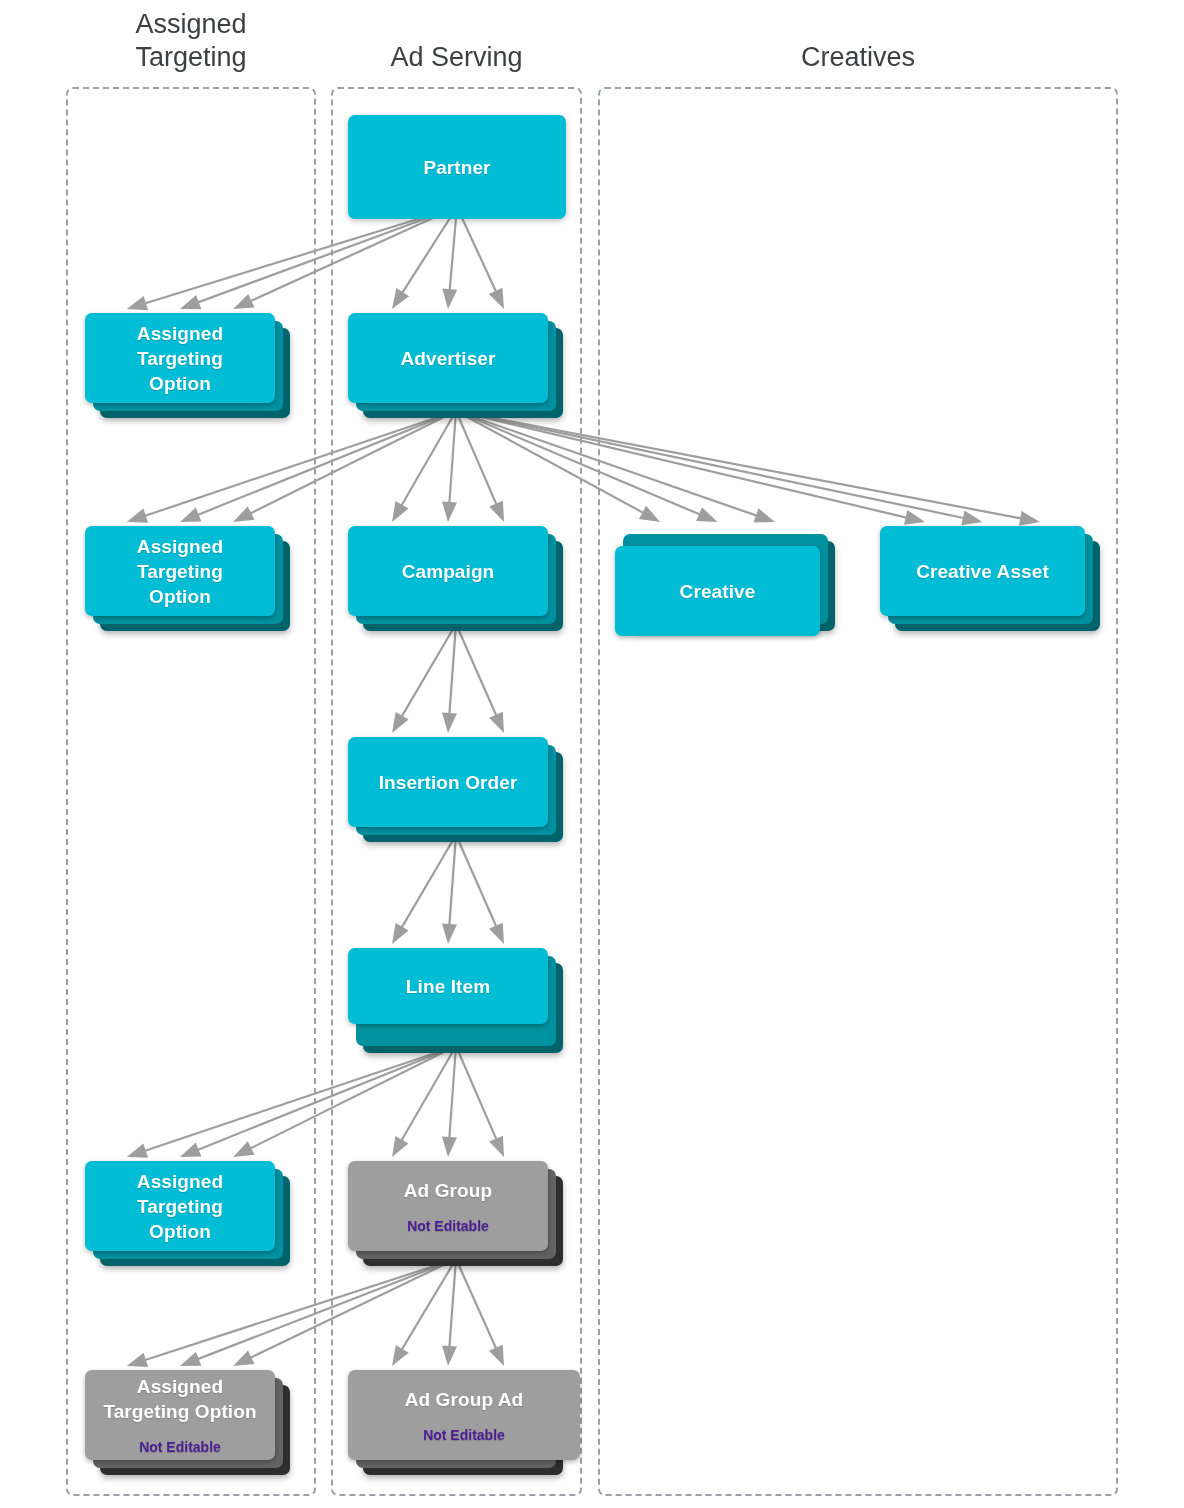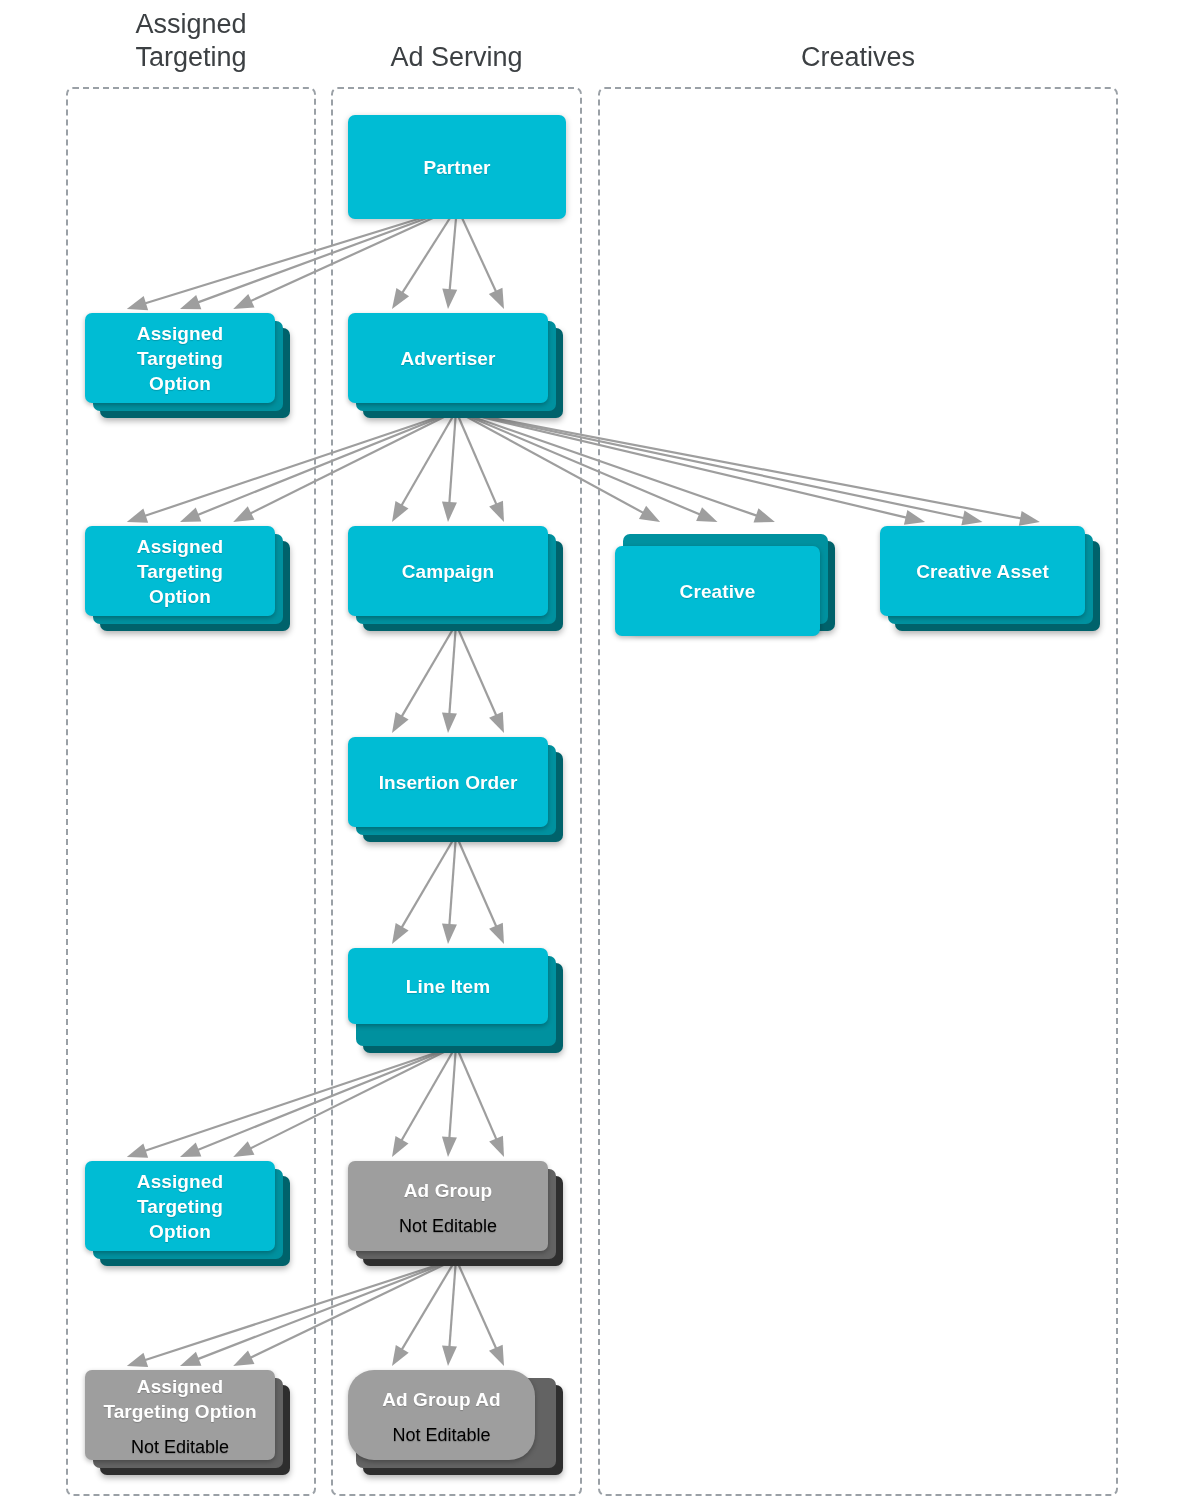--- a/index.html
+++ b/index.html
@@ -65,23 +65,23 @@
     color: #ffffff;
     font-weight: bold;
     font-size: 19px;
     line-height: 25px;
     text-align: center;
     letter-spacing: 0.1px;
     white-space: pre-line;
     text-shadow: 0 1px 1px rgba(0,0,0,0.18);
   }
   .node-sub {
-    color: #000000;
-    font-weight: normal;
-    font-size: 18px;
+    color: #4c1d95;
+    font-weight: bold;
+    font-size: 14px;
     line-height: 18px;
     text-align: center;
     margin-top: 14px;
     text-shadow: 0 1px 1px rgba(0,0,0,0.18);
   }
 </style>
 </head>
 <body>
 
 <div id="stage">
@@ -282,20 +282,20 @@
         <div class="layer back1" style="width: 190px; height: 90px;"></div>
         <div class="layer front" style="width: 190px; height: 90px;">
           <div class="node-label">Assigned
 Targeting Option</div>
           <div class="node-sub">Not Editable</div>
         </div>
       </div>
       <div class="node grey" style="left: 348px; top: 1370px; width: 215px; height: 105px;">
         <div class="layer back2" style="width: 200px; height: 90px;"></div>
         <div class="layer back1" style="width: 200px; height: 90px;"></div>
-        <div class="layer front" style="width: 187px; height: 90px; border-radius: 26px;">
+        <div class="layer front" style="width: 232px; height: 90px;">
           <div class="node-label">Ad Group Ad</div>
           <div class="node-sub">Not Editable</div>
         </div>
       </div>
     </div>
 
 </div>
 
 </body></html>

